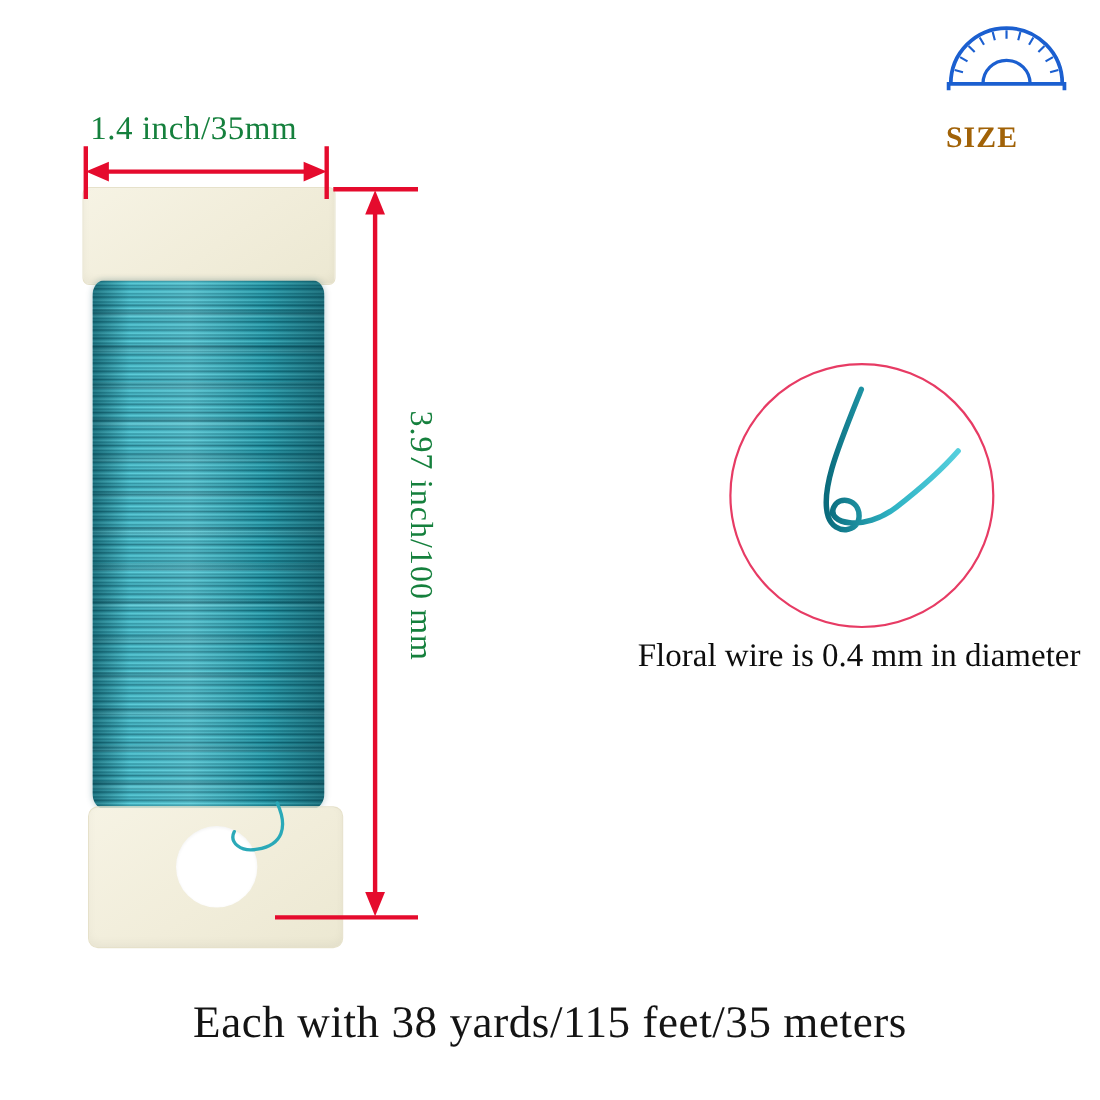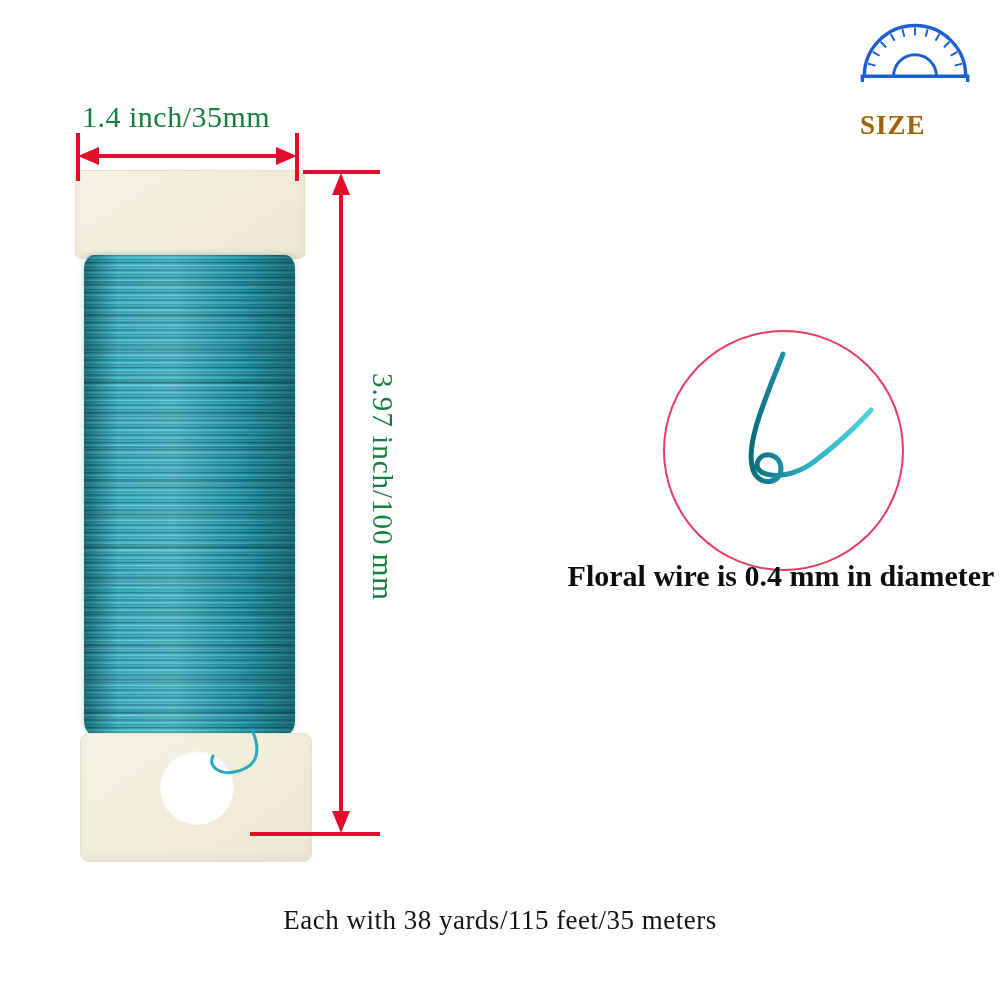--- a/index.html
+++ b/index.html
@@ -43,28 +43,28 @@
     left:366px;top:487px;transform:translateY(-50%);
     writing-mode:vertical-rl;font-size:29px;letter-spacing:1px;
   }
 
   
   #detail-circle{
     left:663px;top:330px;width:237px;height:237px;border-radius:50%;
     border:2px solid #e73b64;background:#ffffff;
   }
   #detail-caption{
-    left:781px;top:559px;transform:translateX(-50%);
-    font-size:30px;white-space:nowrap;color:#0d0d0d;font-weight:bold;
+    left:781px;top:579px;transform:translateX(-50%);
+    font-size:30px;white-space:nowrap;color:#0d0d0d;
   }
 
   
   #footer-caption{
     left:0;top:905px;width:1000px;text-align:center;
-    font-size:27px;color:#141414;letter-spacing:0.5px;
+    font-size:41px;color:#141414;letter-spacing:0.5px;
   }
 
   
   #size-icon{left:860px;top:8px;width:112px;height:78px;}
   #size-label{
     left:860px;top:86px;width:112px;text-align:left;
     font-size:27px;font-weight:bold;color:#a16207;letter-spacing:1px;margin-top:24px;
   }
 </style>
 </head>

